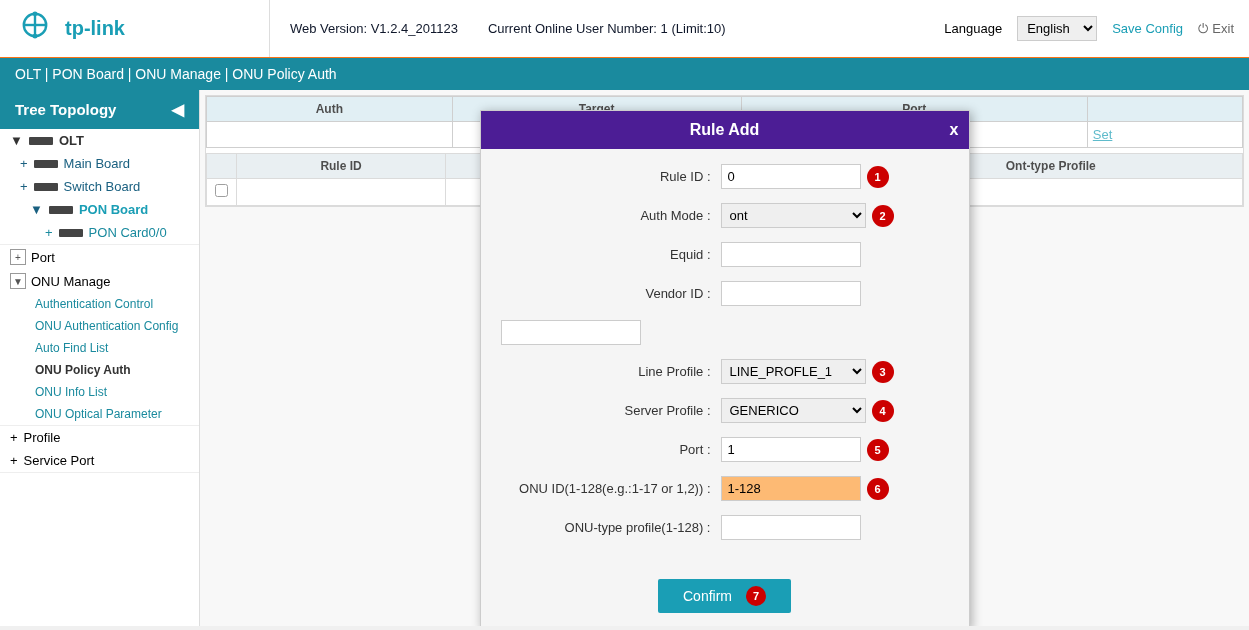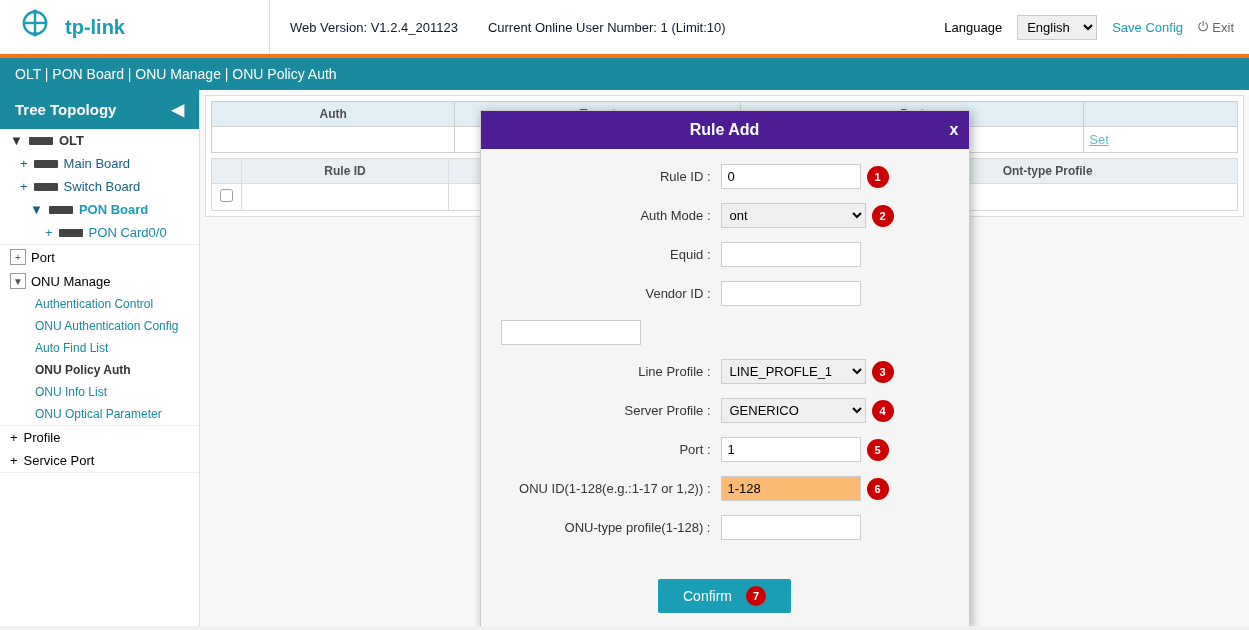--- a/index.html
+++ b/index.html
@@ -1,21 +1,21 @@
 <!DOCTYPE html>
 <html><head>
   <meta charset="utf-8">
   <style>
     * { margin: 0; padding: 0; box-sizing: border-box; }
     body { font-family: Arial, sans-serif; font-size: 13px; background: #f0f0f0; width: 1249px; height: 630px; overflow: hidden; }
 
     
     .header {
       display: flex; align-items: center; height: 58px;
-      background: #fff; border-bottom: 4px solid #f97316;
+      background: #fff; border-bottom: 1px solid #f97316;
     }
     .logo-area {
       display: flex; align-items: center; padding: 0 15px;
       border-right: 1px solid #ddd; height: 100%; min-width: 270px;
     }
     .logo-icon {
       width: 40px; height: 40px; margin-right: 10px;
     }
     .logo-text { font-size: 20px; font-weight: bold; color: #1a9eb5; }
     .header-info {
@@ -224,21 +224,21 @@
       </div>
       <div class="tree-item">
         <span class="icon-box">+</span>
         <span>Service Port</span>
       </div>
     </div>
   </div>
 
   <div class="content">
 
-    <div style="padding: 5px; background: white; border: 1px solid #ccc; margin: 5px;">
+    <div style="background: white; border: 1px solid #ccc; margin: 5px;">
 
       <table style="width:100%; border-collapse:collapse; border: 1px solid #bbb; margin-bottom:5px;">
         <thead>
           <tr style="background:#d5e8ef;">
             <th style="border:1px solid #bbb; padding:5px 10px; font-size:12px;">Auth</th>
             <th style="border:1px solid #bbb; padding:5px 10px; font-size:12px;">Target</th>
             <th style="border:1px solid #bbb; padding:5px 10px; font-size:12px;">Port</th>
             <th style="border:1px solid #bbb; padding:5px 10px; font-size:12px;"></th>
           </tr>
         </thead>

